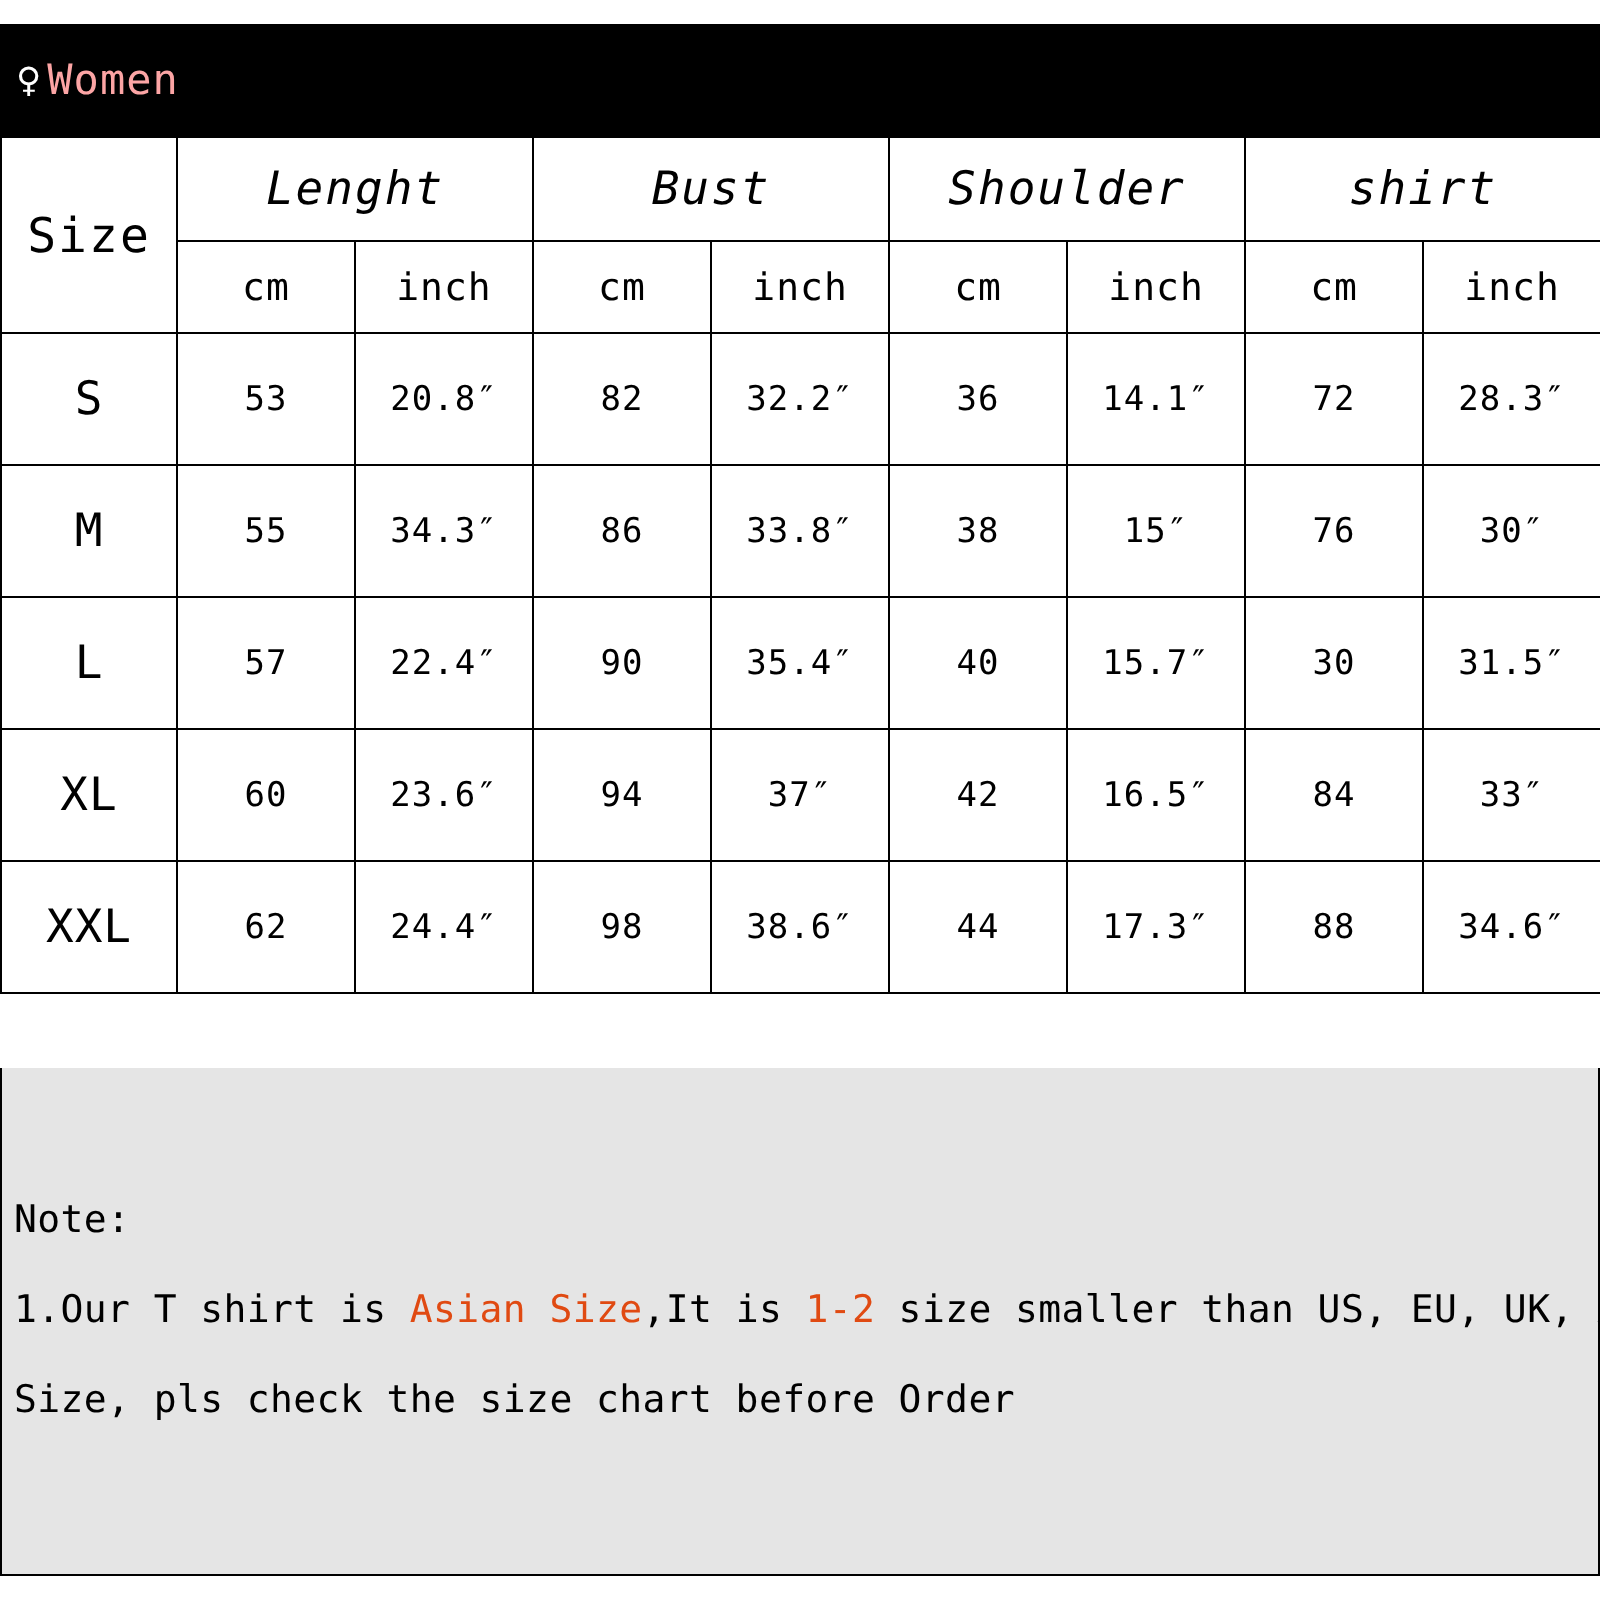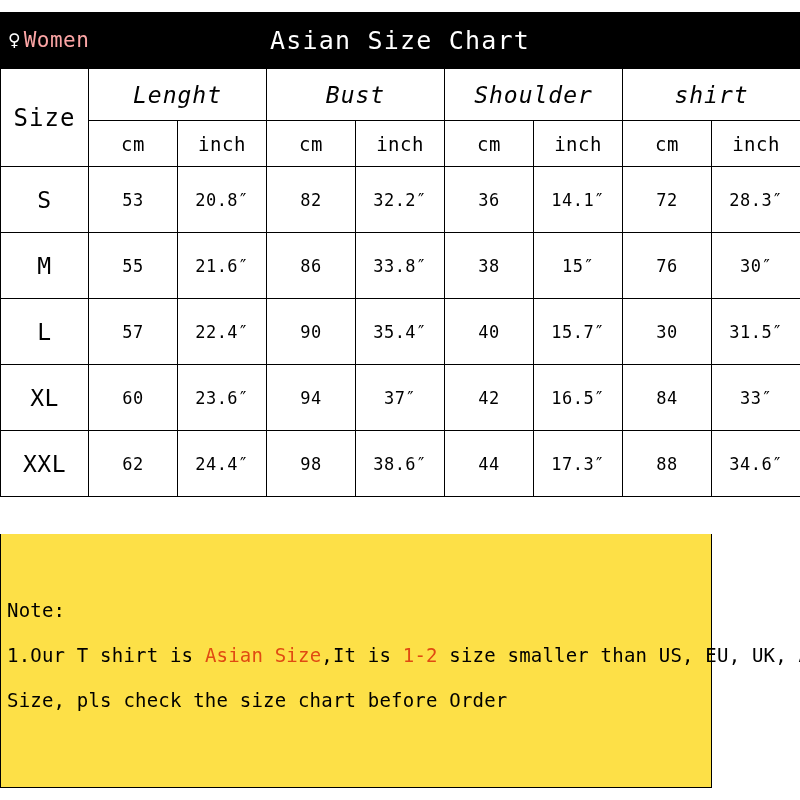--- a/index.html
+++ b/index.html
@@ -109,25 +109,25 @@
     font-size: 17px;
     height: 66px;
     letter-spacing: 0.5px;
   }
 
   
   .note-box {
     position: absolute;
     left: 0;
     top: 534px;
-    width: 712px;
+    width: 800px;
     height: 254px;
     border: 1px solid #000000;
     border-top: none;
-    background: #fde047;
+    background: #e5e5e5;
     padding: 54px 8px 0 6px;
   }
   .note-line {
     font-size: 19px;
     color: #000000;
     line-height: 45px;
     white-space: nowrap;
     letter-spacing: 0.2px;
   }
   .hl { color: #e04a12; }
@@ -135,21 +135,20 @@
 </head>
 <body>
 
 <div id="root">
 
   <div class="header">
     <div class="header-left">
       <span class="venus-icon">♀</span>
       <span class="header-women">Women</span>
     </div>
-    <div class="header-title">Asian Size Chart</div>
   </div>
 
   <div class="table-wrap">
     <table class="size-table">
       <colgroup>
         <col class="col-size">
           <col class="col-cm">
           <col class="col-in">
         <col class="col-cm">
           <col class="col-in">
@@ -185,21 +184,21 @@
           <td class="val">82</td>
           <td class="val">32.2″</td>
           <td class="val">36</td>
           <td class="val">14.1″</td>
           <td class="val">72</td>
           <td class="val">28.3″</td>
         </tr>
         <tr>
           <td class="size-cell">M</td>
           <td class="val">55</td>
-          <td class="val">21.6″</td>
+          <td class="val">34.3″</td>
           <td class="val">86</td>
           <td class="val">33.8″</td>
           <td class="val">38</td>
           <td class="val">15″</td>
           <td class="val">76</td>
           <td class="val">30″</td>
         </tr>
         <tr>
           <td class="size-cell">L</td>
           <td class="val">57</td>

